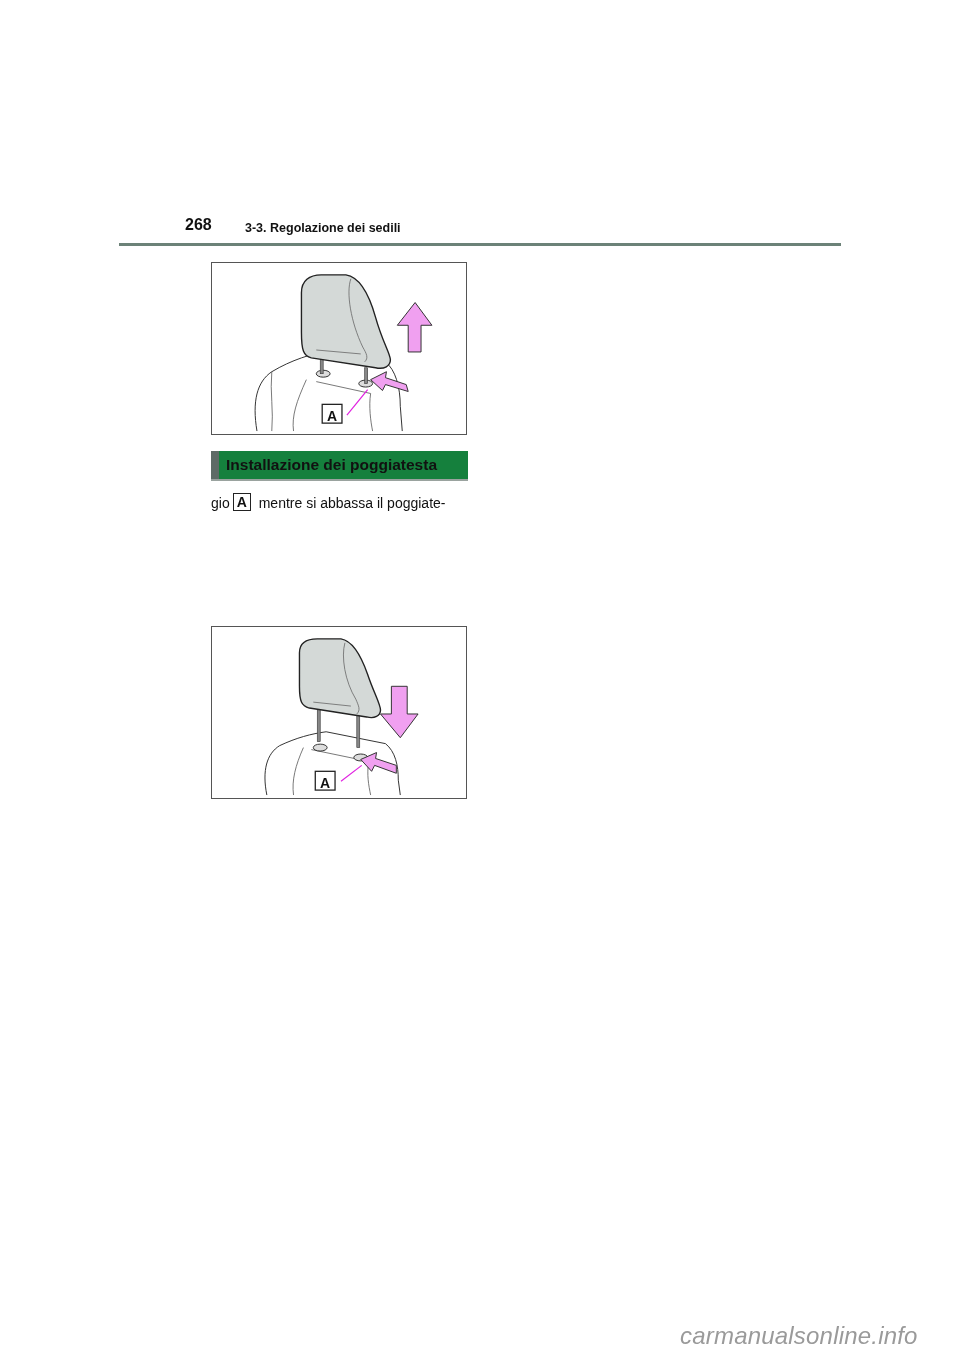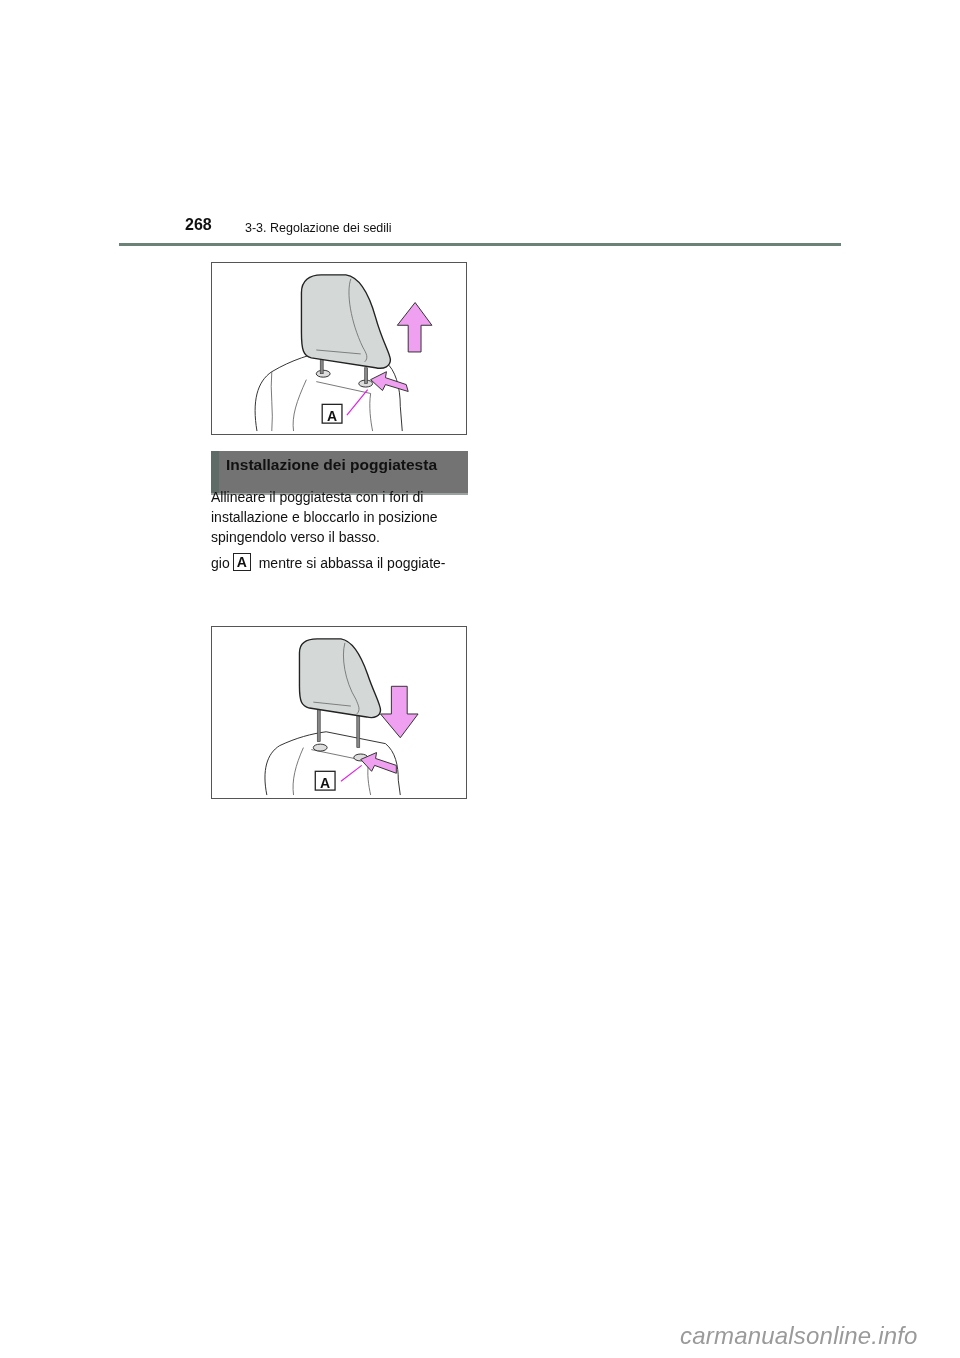--- a/index.html
+++ b/index.html
@@ -7,36 +7,36 @@
     width: 960px; height: 1358px; background: #ffffff; position: relative;
     font-family: "Liberation Sans", sans-serif; color: #111;
     overflow: hidden;
   }
   .page-number {
     position: absolute; left: 185px; top: 216px;
     font-size: 16px; font-weight: bold; color: #111;
   }
   .section-title {
     position: absolute; left: 245px; top: 221px;
-    font-size: 12.5px; font-weight: normal; color: #111;
+    font-size: 12.5px; font-weight: bold; color: #111;
   }
   .header-rule {
     position: absolute; left: 119px; top: 243px; width: 722px; height: 3px;
     background: #6c8278;
   }
   .figure {
     position: absolute; left: 211px; width: 256px; height: 173px;
     border: 1px solid #555; box-sizing: border-box; background: #fff;
   }
   .figure svg { width: 100%; height: 100%; display: block; }
   .fig1 { top: 262px; }
   .fig2 { top: 626px; }
   .heading-bar {
-    position: absolute; left: 211px; top: 451px; width: 257px; height: 44px;
-    background: #737373; border-bottom: 2px solid #9aa39f; box-sizing: border-box;
+    position: absolute; left: 211px; top: 451px; width: 257px; height: 30px;
+    background: #15803d; border-bottom: 2px solid #9aa39f; box-sizing: border-box;
   }
   .heading-bar .accent {
     position: absolute; left: 0; top: 0; width: 8px; height: 100%; background: #5e6b66;
   }
   .heading-bar .heading-text {
     position: absolute; left: 15px; top: 5px; font-size: 15.5px; font-weight: bold; color: #111;
     white-space: nowrap;
   }
   .body-text {
     position: absolute; left: 211px; top: 487px; width: 270px;
@@ -90,21 +90,20 @@
   </svg>
   <span style="position:absolute;left:115px;top:145px;font-weight:bold;font-size:14px;">A</span>
 </div>
 
 <div class="heading-bar">
   <div class="accent"></div>
   <div class="heading-text">Installazione dei poggiatesta</div>
 </div>
 
 <div class="body-text">
-  <p>Allineare il poggiatesta con i fori di installazione e bloccarlo in posizione spingendolo verso il basso.</p>
   <p class="callout-line">
     <span>gio</span><span class="callout-box">A</span> <span>mentre si abbassa il poggiate-</span>
   </p>
 </div>
 
 <div class="figure fig2">
   <svg viewBox="0 0 256 173">
 
     <path d="M55 170 C50 145 55 128 68 120 C85 112 100 108 115 106 L175 118 C185 126 188 140 188 155 L190 170" fill="none" stroke="#333" stroke-width="1"></path>
     <path d="M100 124 L158 136" fill="none" stroke="#555" stroke-width="0.8"></path>

